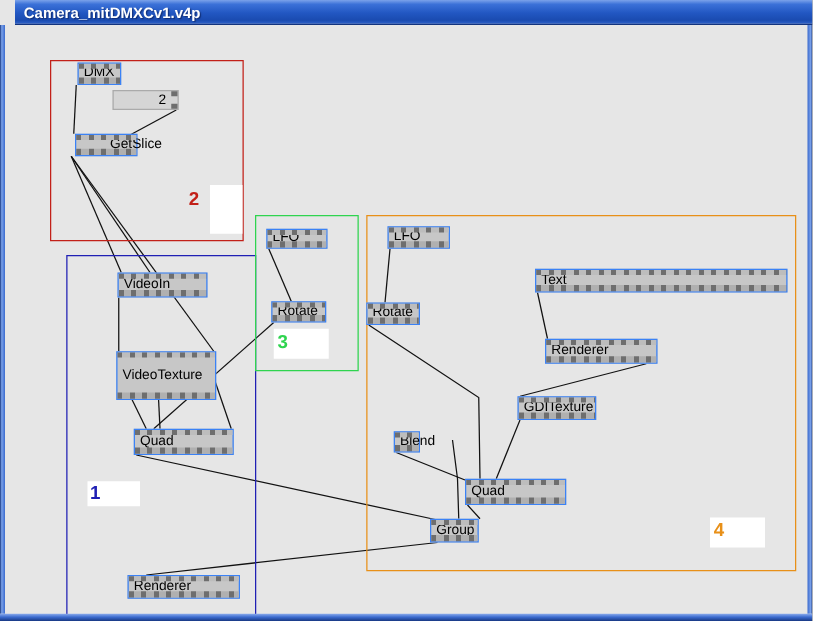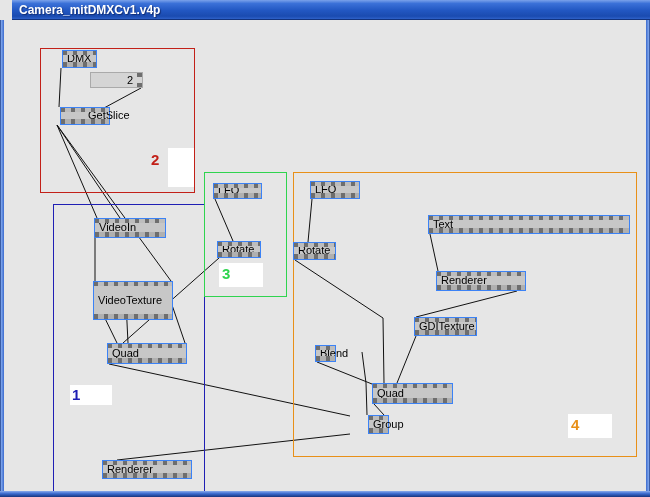--- a/index.html
+++ b/index.html
@@ -137,21 +137,21 @@
       </div>
       <div class="node" style="left: 414px; top: 297px; width: 63px; height: 19px;">
         <span class="lbl">GDITexture</span>
       </div>
       <div class="node" style="left: 315px; top: 325px; width: 21px; height: 17px;">
         <span class="lbl">Blend</span>
       </div>
       <div class="node" style="left: 372px; top: 363px; width: 81px; height: 21px;">
         <span class="lbl">Quad</span>
       </div>
-      <div class="node" style="left: 368px; top: 395px; width: 21px; height: 19px; text-align: center;">
+      <div class="node" style="left: 344px; top: 395px; width: 39px; height: 19px; text-align: center;">
         <span class="lbl">Group</span>
       </div>
     </div>
 
   <div id="edge-left" class="edge"></div>
   <div id="edge-right" class="edge"></div>
   <div id="edge-bottom" class="edge"></div>
 </div>
 
 </body></html>

